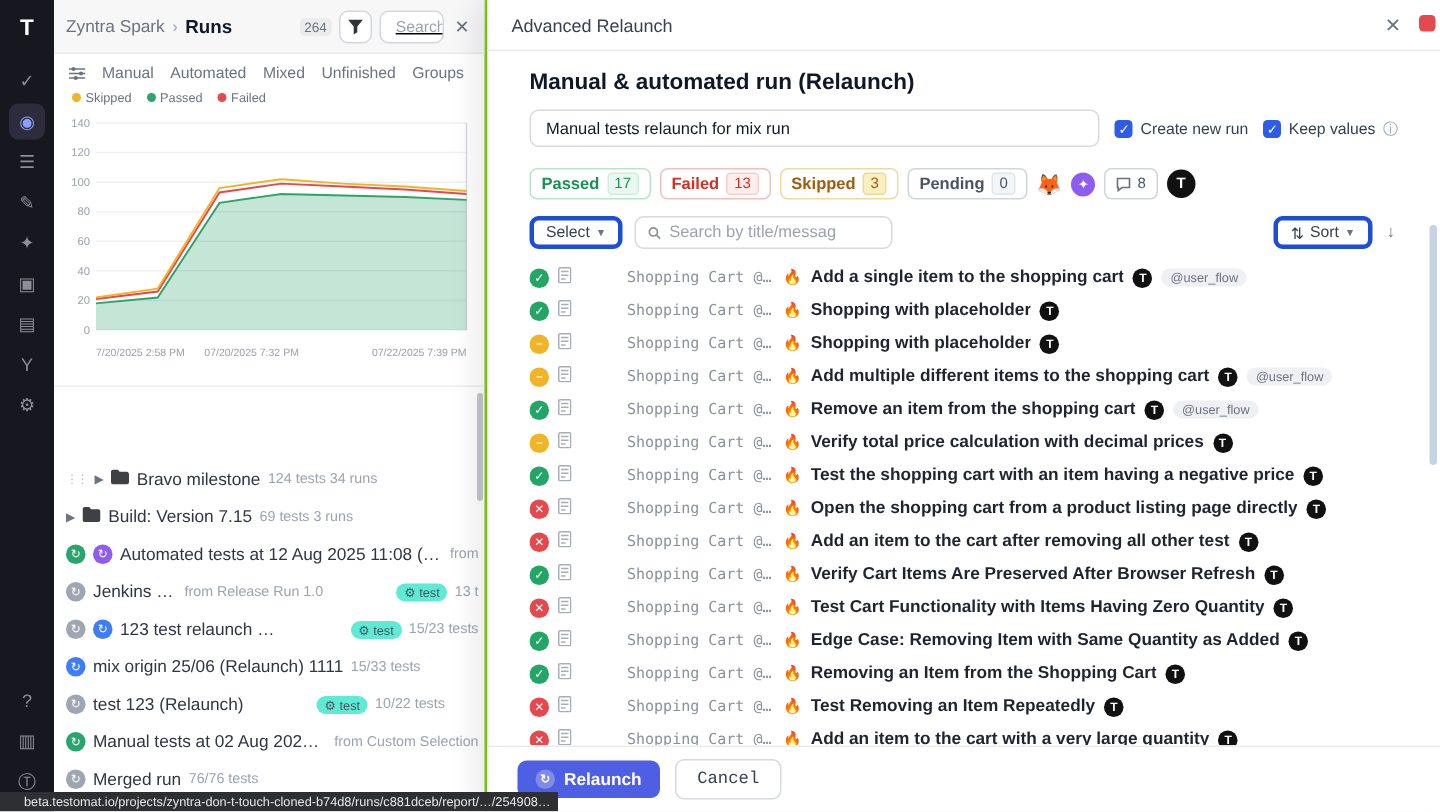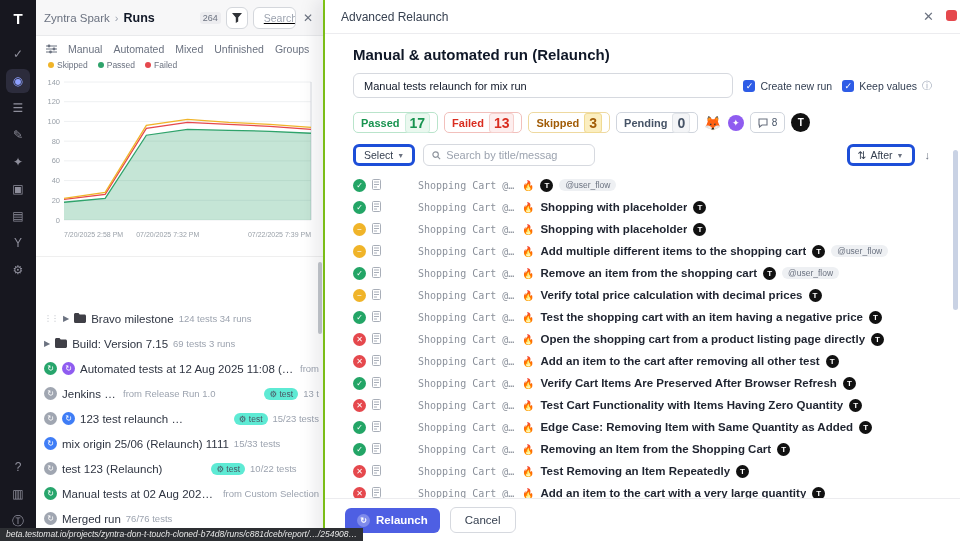--- a/index.html
+++ b/index.html
@@ -58,21 +58,21 @@
   .ov-title { font-size:15px; font-weight:bold; color:#101828; margin:4px 0 10px; }
   .name-row { display:flex; align-items:center; gap:10px; }
   .name-input { flex:1; min-width:0; height:25px; border:1px solid #d6d9df; border-radius:6px; padding:0 10px; font-size:11px; color:#101828; font-family:"Liberation Sans", sans-serif; }
   .cb { display:flex; align-items:center; gap:5px; font-size:10.5px; color:#344054; flex-shrink:0; cursor:pointer;justify-content:center; }
   .cb-box { width:12px; height:12px; border-radius:3px; background:#2e5ce6; color:#fff; font-size:9px; line-height:12px; text-align:center; }
   .cb-box::before { content:"✓"; }
   .info-ic { color:#98a2b3; font-size:10px; }
 
   .chips-row { display:flex; align-items:center; gap:6px; margin-top:14px; }
   .chip { display:flex; align-items:center; gap:5px; height:21px; border-radius:5px; border:1px solid #d0d5dd; padding:0 7px; font-size:11px; font-weight:bold; cursor:pointer; background:#fff; }
-  .chip-count { font-size:14px; font-weight:bold; border-radius:3px; padding:1px 4px; border:1px solid transparent; }
+  .chip-count { font-size:10px; font-weight:normal; border-radius:3px; padding:1px 4px; border:1px solid transparent; }
   .chip.passed { color:#17934f; border-color:#b9e4cb; } .chip.passed .chip-count { background:#eaf8ef; border-color:#cdeedd; color:#17934f; }
   .chip.failed { color:#d92d20; border-color:#f2c0bc; } .chip.failed .chip-count { background:#fdeeee; border-color:#f6cfcc; color:#d92d20; }
   .chip.skipped { color:#a15c07; border-color:#eed9a0; } .chip.skipped .chip-count { background:#fbeec0; border-color:#f0da93; color:#a15c07; }
   .chip.pending { color:#475467; border-color:#d0d5dd; } .chip.pending .chip-count { background:#f4f5f7; border-color:#e1e4e8; color:#475467; }
   .chip-emoji { font-size:14px; cursor:pointer; }
   .purple-circle { width:16px; height:16px; border-radius:50%; background:#8f5cf0; color:#fff; font-size:9px; line-height:16px; text-align:center; cursor:pointer; }
   .comment-chip { display:flex; align-items:center; gap:4px; height:21px; border:1px solid #d0d5dd; border-radius:5px; padding:0 7px; color:#475467; font-size:10px; cursor:pointer; }
   .avatar-t { width:19px; height:19px; border-radius:50%; background:#111; color:#fff; font-weight:bold; font-size:10px; line-height:19px; text-align:center; cursor:pointer; }
 
   .filter-row { display:flex; align-items:center; gap:8px; margin-top:11px; }
@@ -94,23 +94,23 @@
   .t-title { font-size:11.5px; color:#1f2430; font-weight:bold; overflow:hidden; text-overflow:ellipsis; }
   .t-av { width:13px; height:13px; border-radius:50%; background:#111; color:#fff; font-size:8px; font-weight:bold; line-height:13px; text-align:center; flex-shrink:0; }
   .tag { background:#eef0f3; border-radius:8px; font-size:8.5px; color:#6b7280; padding:1px 6px; flex-shrink:0; }
 
   .ov-scroll-thumb { position:absolute; right:2px; top:150px; width:5px; height:160px; background:#c9d2e4; border-radius:3px; }
 
   .ov-footer { border-top:1px solid #ececef; padding:8px 20px; display:flex; align-items:center; gap:10px; flex-shrink:0; background:#fff; }
   .btn-relaunch { display:flex; align-items:center; gap:6px; background:#4e5fe3; color:#fff; border:none; border-radius:6px; padding:6px 12px; font-size:11.5px; font-weight:bold; cursor:pointer; font-family:"Liberation Sans", sans-serif; }
   .btn-relaunch .ric { width:13px; height:13px; border-radius:50%; background:rgba(255,255,255,.28); font-size:8px; line-height:13px; text-align:center; }
   .btn-relaunch .ric::before { content:"↻"; }
-  .btn-cancel { background:#fff; border:1px solid #d6d9df; border-radius:6px; padding:6px 14px; font-size:11.5px; color:#374151; cursor:pointer; font-family:Liberation Sans, sans-serif; }
-
-  .statusbar { position:absolute; left:0; bottom:0; height:13px; max-width:372px; background:#2d2f33; color:#e7e7e7; font-size:8.5px; line-height:13px; padding:0 6px; white-space:nowrap; overflow:hidden; z-index:5;font-style:italic; }
+  .btn-cancel { background:#fff; border:1px solid #d6d9df; border-radius:6px; padding:6px 14px; font-size:11.5px; color:#374151; cursor:pointer; font-family:Liberation Mono, monospace; }
+
+  .statusbar { position:absolute; left:0; bottom:0; height:13px; max-width:372px; background:#2d2f33; color:#e7e7e7; font-size:8.5px; line-height:13px; padding:0 16px; white-space:nowrap; overflow:hidden; z-index:5; }
 </style>
 </head>
 <body>
 
 <div class="app">
 
   <div class="sidebar">
     <div class="sb-logo">T</div>
 
       <div class="sb-ic">
@@ -418,38 +418,39 @@
         <div class="row-search">
           <svg width="9" height="9" viewBox="0 0 10 10">
               <circle cx="4" cy="4" r="3" fill="none" stroke="#8d939c" stroke-width="1.3"></circle>
               <line x1="6.3" y1="6.3" x2="9" y2="9" stroke="#8d939c" stroke-width="1.3"></line>
             </svg>
           <span>Search by title/messag</span>
         </div>
         <div class="fr-spacer"></div>
         <div class="sort-btn">
           <span>⇅</span>
-          <span>After</span>
+          <span>Sort</span>
           <span class="caret">▼</span>
         </div>
         <span class="down-btn">↓</span>
       </div>
 
       <div class="tests">
 
           <div class="test-row">
             <span class="st-ic passed"></span>
             <span><svg width="9" height="11" viewBox="0 0 9 11">
                 <rect x="0.5" y="0.5" width="8" height="10" rx="1" fill="none" stroke="#a8aeb8"></rect>
                 <line x1="2" y1="3" x2="7" y2="3" stroke="#a8aeb8"></line>
                 <line x1="2" y1="5.5" x2="7" y2="5.5" stroke="#a8aeb8"></line>
                 <line x1="2" y1="8" x2="5" y2="8" stroke="#a8aeb8"></line>
               </svg></span>
             <span class="suite">Shopping Cart @…</span>
             <span class="fire">🔥</span>
+            <span class="t-title">Add a single item to the shopping cart</span>
             <span class="t-av">T</span>
             <span class="tag">@user_flow</span>
           </div>
 
           <div class="test-row">
             <span class="st-ic passed"></span>
             <span><svg width="9" height="11" viewBox="0 0 9 11">
                 <rect x="0.5" y="0.5" width="8" height="10" rx="1" fill="none" stroke="#a8aeb8"></rect>
                 <line x1="2" y1="3" x2="7" y2="3" stroke="#a8aeb8"></line>
                 <line x1="2" y1="5.5" x2="7" y2="5.5" stroke="#a8aeb8"></line>

